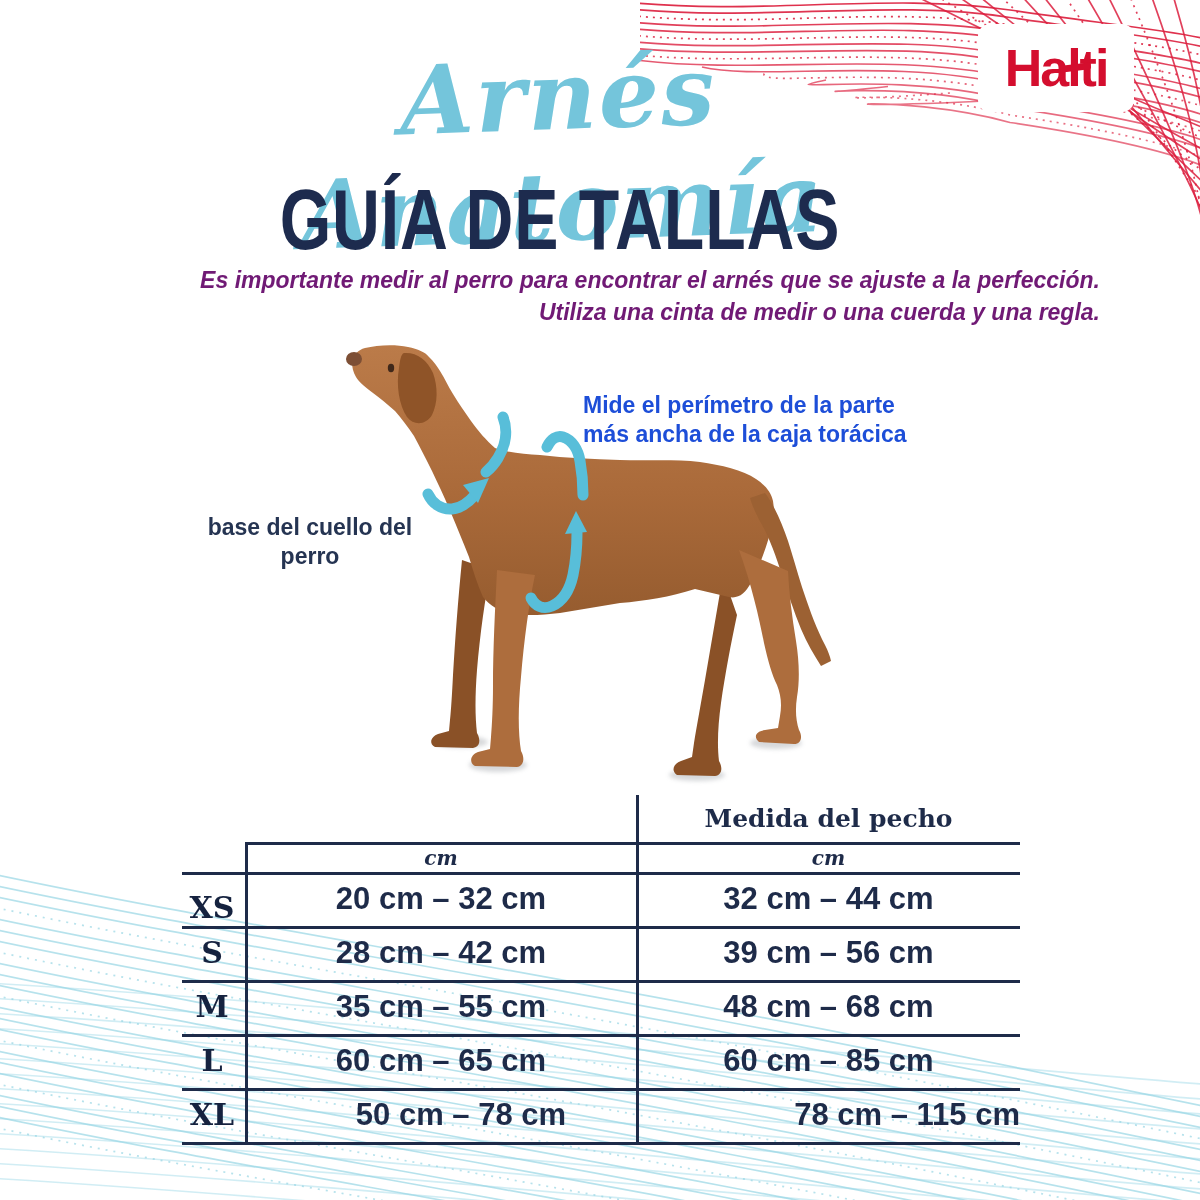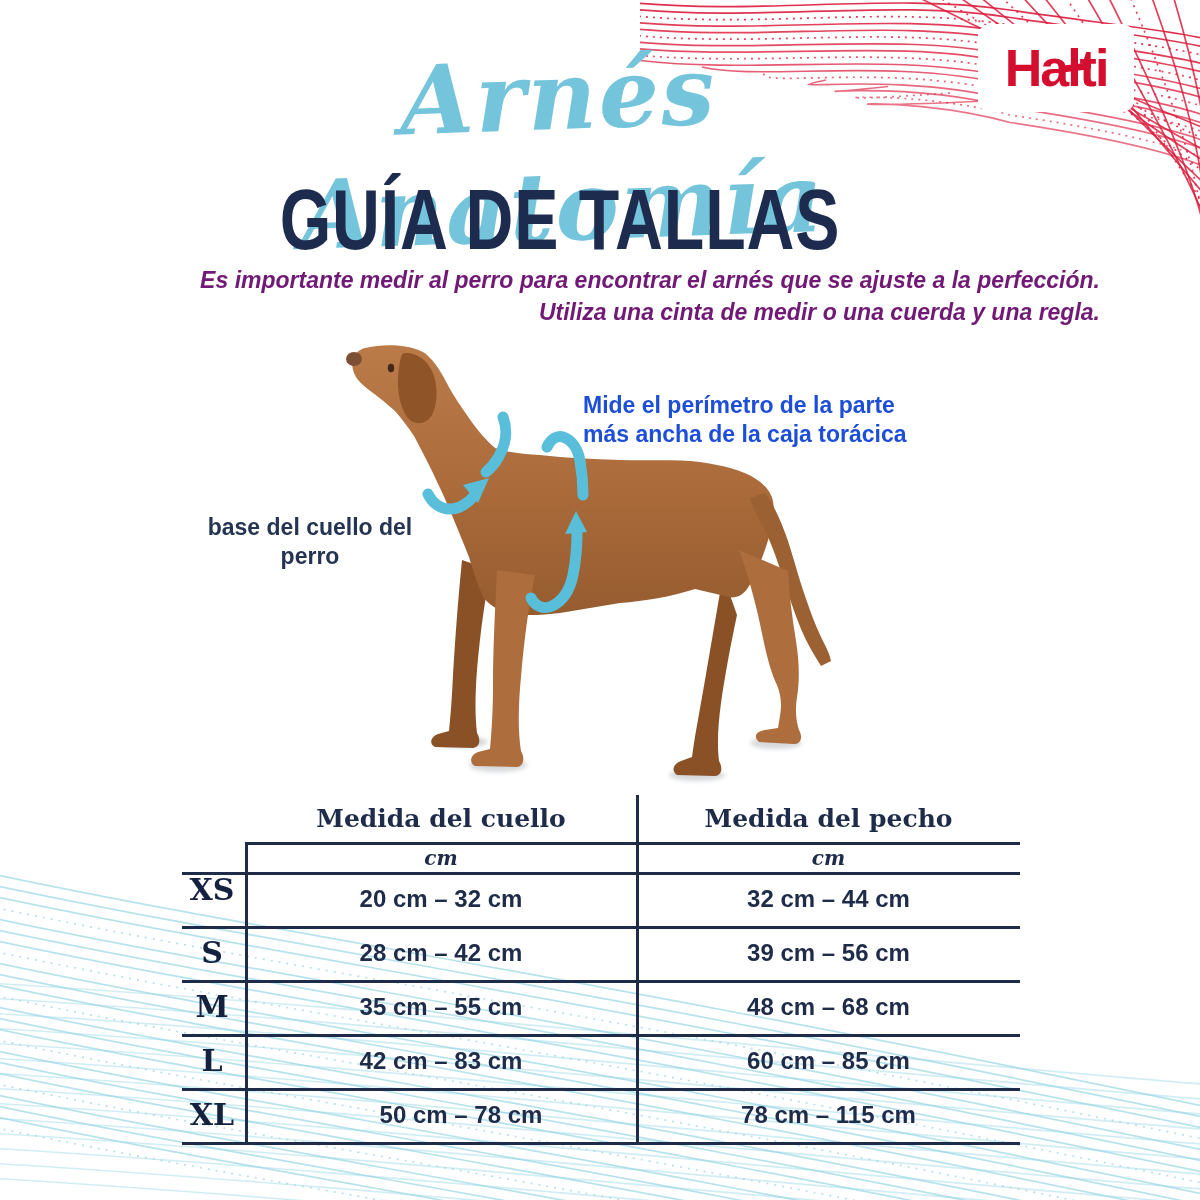--- a/index.html
+++ b/index.html
@@ -38,21 +38,21 @@
 
   
   .size-table{left:180px;top:795px;width:840px;height:352px;z-index:3;}
   .tline{position:absolute;background:#1e2b49;}
   .th{position:absolute;font-family:"DejaVu Serif",serif;font-weight:700;font-size:25px;
       color:#1e2b49;text-align:center;line-height:40px;height:40px;top:4px;}
   .tunit{position:absolute;font-family:"DejaVu Serif",serif;font-weight:700;font-size:20px;
       color:#1e2b49;text-align:center;top:47px;height:30px;line-height:32px;font-style:italic;}
   .tsize{position:absolute;left:0;width:64px;font-family:"DejaVu Serif",serif;font-weight:700;
       font-size:30px;color:#15223f;text-align:center;height:54px;line-height:54px;}
-  .tval{position:absolute;font-weight:600;font-size:24px;color:#1e2b49;text-align:center;
+  .tval{position:absolute;font-weight:600;font-size:31px;color:#1e2b49;text-align:center;
       height:54px;line-height:54px;}
   .col-a{left:66px;width:390px;}
   .col-b{left:457px;width:383px;}
 </style>
 </head>
 <body>
 
 <div class="canvas">
 
   <svg id="red-waves" viewBox="0 0 560 260" preserveAspectRatio="none">
@@ -232,54 +232,53 @@
 
   <div class="abs chest-note">
     <div>Mide el perímetro de la parte</div>
     <div>más ancha de la caja torácica</div>
   </div>
   <div class="abs neck-note">
     <div>base del cuello del perro</div>
   </div>
 
   <div class="abs size-table">
-    <div class="th col-a">Medida del cuello</div>
     <div class="th col-b">Medida del pecho</div>
     <div class="tunit col-a">cm</div>
     <div class="tunit col-b">cm</div>
 
     <div class="tline" style="left:65px;top:47px;width:775px;height:3px;"></div>
     <div class="tline" style="left:2px;top:77px;width:838px;height:3px;"></div>
     <div class="tline" style="left:2px;top:131px;width:838px;height:3px;"></div>
     <div class="tline" style="left:2px;top:185px;width:838px;height:3px;"></div>
     <div class="tline" style="left:2px;top:239px;width:838px;height:3px;"></div>
     <div class="tline" style="left:2px;top:293px;width:838px;height:3px;"></div>
     <div class="tline" style="left:2px;top:347px;width:838px;height:3px;"></div>
     <div class="tline" style="left:65px;top:47px;width:3px;height:303px;"></div>
     <div class="tline" style="left:456px;top:0px;width:3px;height:350px;"></div>
 
     <div>
-      <div class="tsize" style="top:68px;">XS</div>
+      <div class="tsize" style="top:86px;">XS</div>
       <div class="tval col-a" style="top:77px;">20 cm – 32 cm</div>
       <div class="tval col-b" style="top:77px;">32 cm – 44 cm</div>
     </div>
     <div>
       <div class="tsize" style="top:131px;">S</div>
       <div class="tval col-a" style="top:131px;">28 cm – 42 cm</div>
       <div class="tval col-b" style="top:131px;">39 cm – 56 cm</div>
     </div>
     <div>
       <div class="tsize" style="top:185px;">M</div>
       <div class="tval col-a" style="top:185px;">35 cm – 55 cm</div>
       <div class="tval col-b" style="top:185px;">48 cm – 68 cm</div>
     </div>
     <div>
       <div class="tsize" style="top:239px;">L</div>
-      <div class="tval col-a" style="top:239px;">42 cm – 83 cm</div>
+      <div class="tval col-a" style="top:239px;">60 cm – 65 cm</div>
       <div class="tval col-b" style="top:239px;">60 cm – 85 cm</div>
     </div>
     <div>
       <div class="tsize" style="top:293px;">XL</div>
       <div class="tval col-a" style="top:293px;padding-left:20px;">50 cm – 78 cm</div>
-      <div class="tval col-b" style="top:293px;">78 cm – 115 cm</div>
+      <div class="tval col-b" style="top:293px;text-align:right;">78 cm – 115 cm</div>
     </div>
   </div>
 </div>
 
 </body></html>

